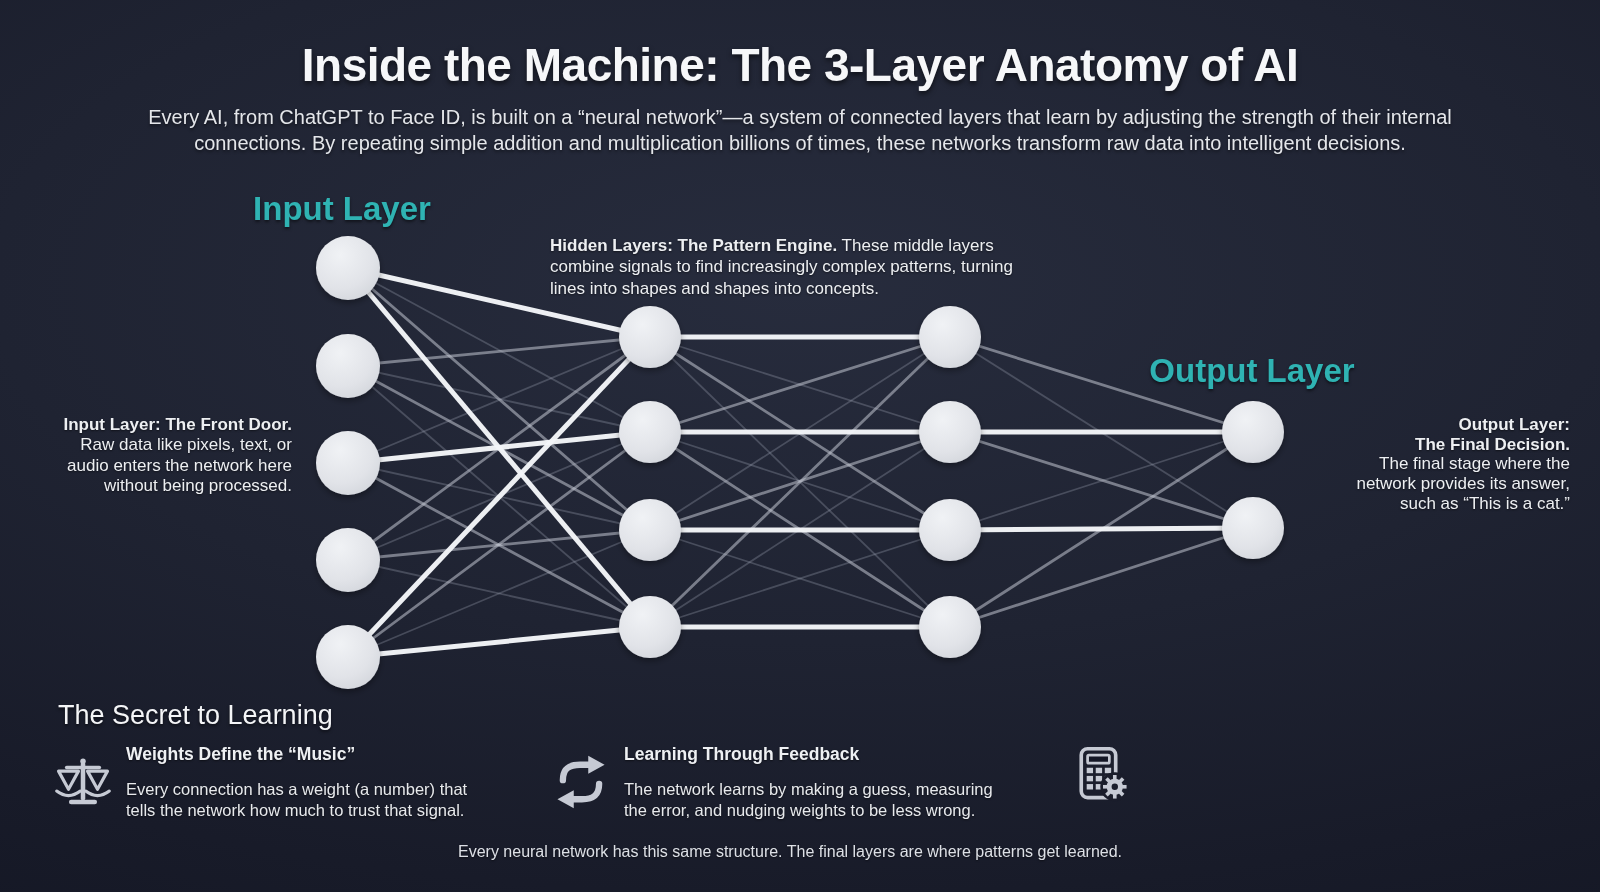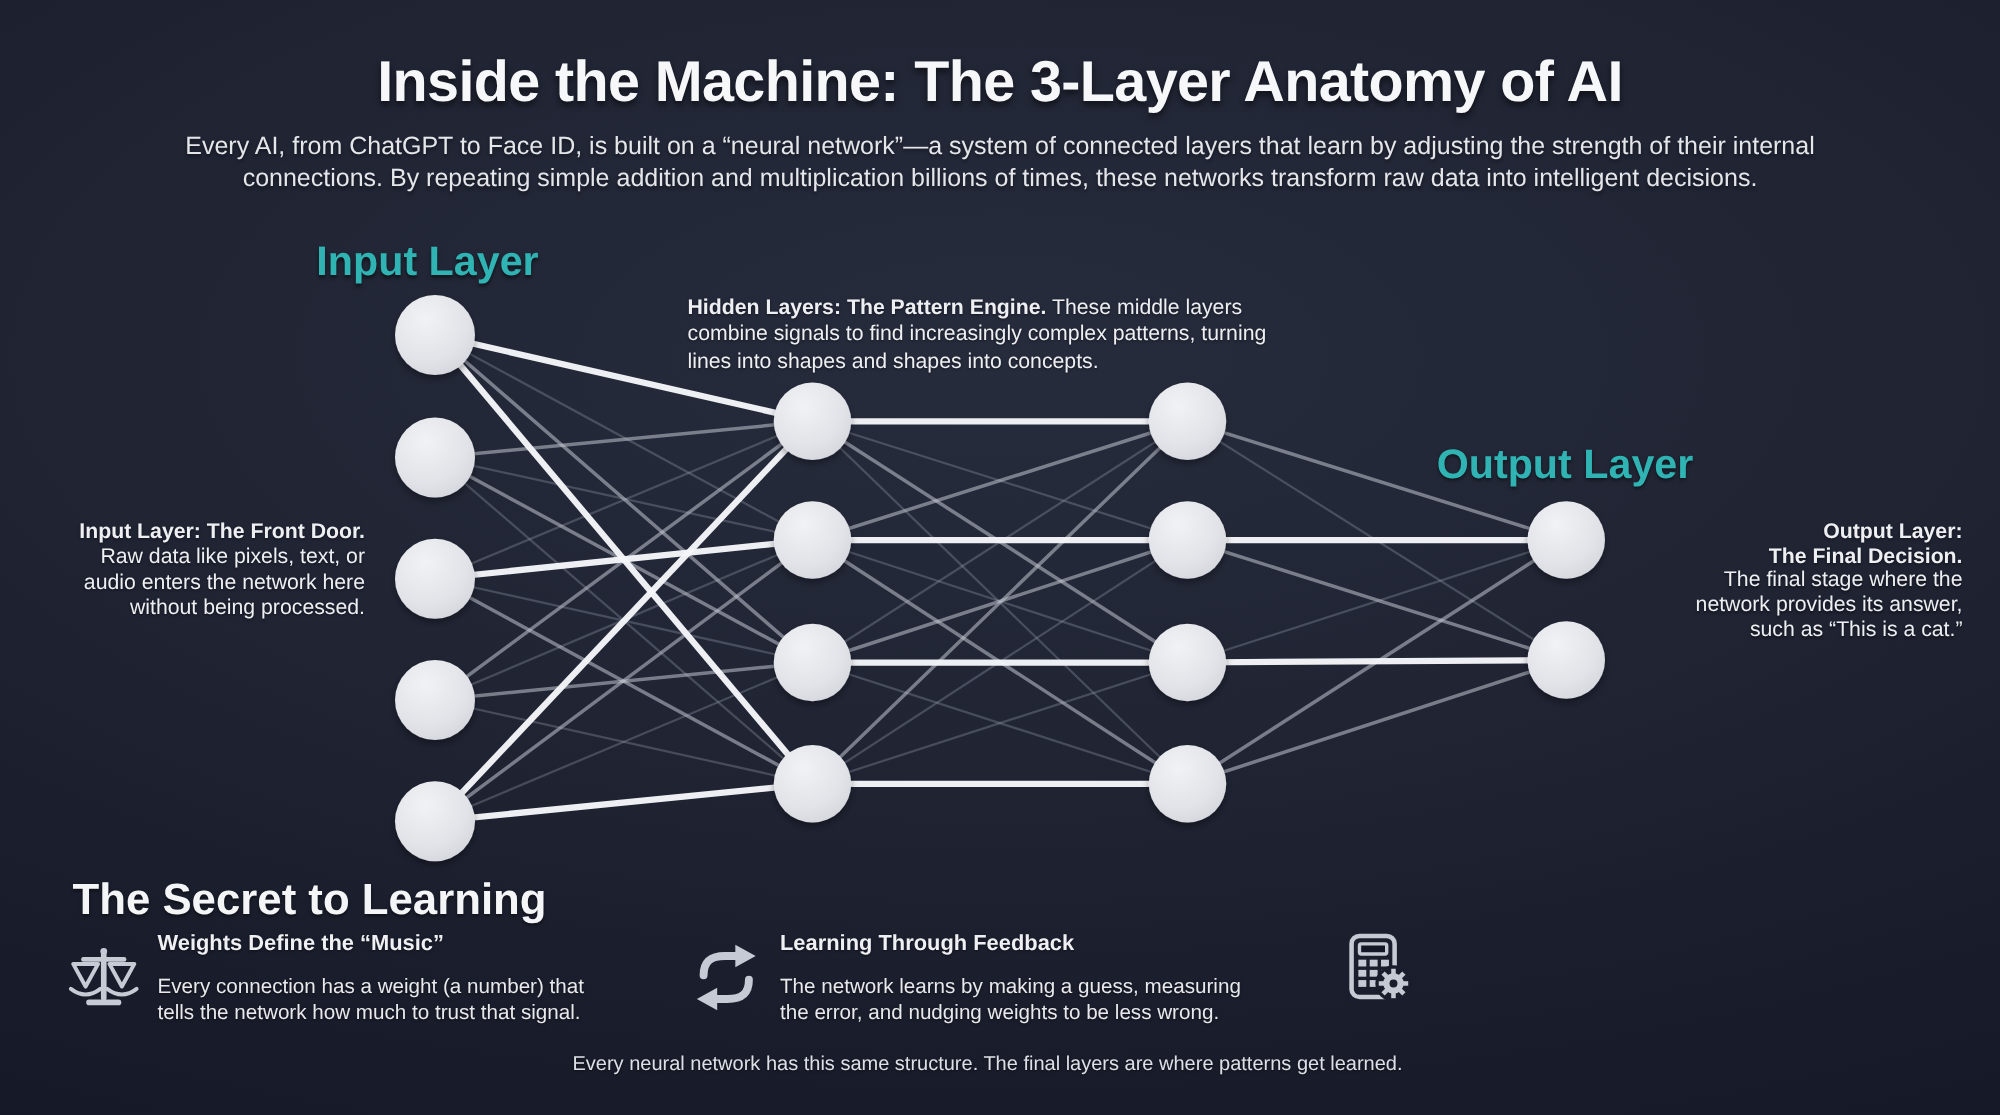--- a/index.html
+++ b/index.html
@@ -25,21 +25,21 @@
   .layer-label{
     width:300px;text-align:center;font-size:33px;font-weight:700;
     color:#2fb3b3;text-shadow:0 2px 3px rgba(0,0,0,.5);
   }
   .desc{font-size:17px;line-height:1.2;color:#edeff2;text-shadow:0 1px 2px rgba(0,0,0,.5);}
   .desc .b, .b{font-weight:700;}
   .input-desc{left:40px;top:415px;width:252px;text-align:right;}
   .hidden-desc{left:550px;top:218px;width:472px;text-align:left;line-height:1.26;margin-top:17px;}
   .output-desc{left:1310px;top:415px;width:260px;text-align:right;line-height:1.16;}
   .learn-heading{
-    left:58px;top:700px;font-size:35px;font-weight:700;color:#f4f5f7;
+    left:58px;top:700px;font-size:27px;font-weight:400;color:#f4f5f7;
     text-shadow:0 2px 3px rgba(0,0,0,.5);
   }
   .learn-item{display:flex;align-items:center;gap:14px;top:744px;}
   .licon{flex:0 0 auto;width:58px;height:62px;display:flex;align-items:center;justify-content:center;}
   .licon svg{width:58px;height:58px;}
   .ltitle{font-size:17.5px;font-weight:700;margin-bottom:14px;text-shadow:0 1px 2px rgba(0,0,0,.5);}
   .lbody{font-size:16.5px;line-height:1.27;color:#e7e9ec;text-shadow:0 1px 2px rgba(0,0,0,.5);}
   .footer-note{
     left:0;top:843px;width:1580px;text-align:center;
     font-size:16px;color:#dde0e6;text-shadow:0 1px 2px rgba(0,0,0,.5);

